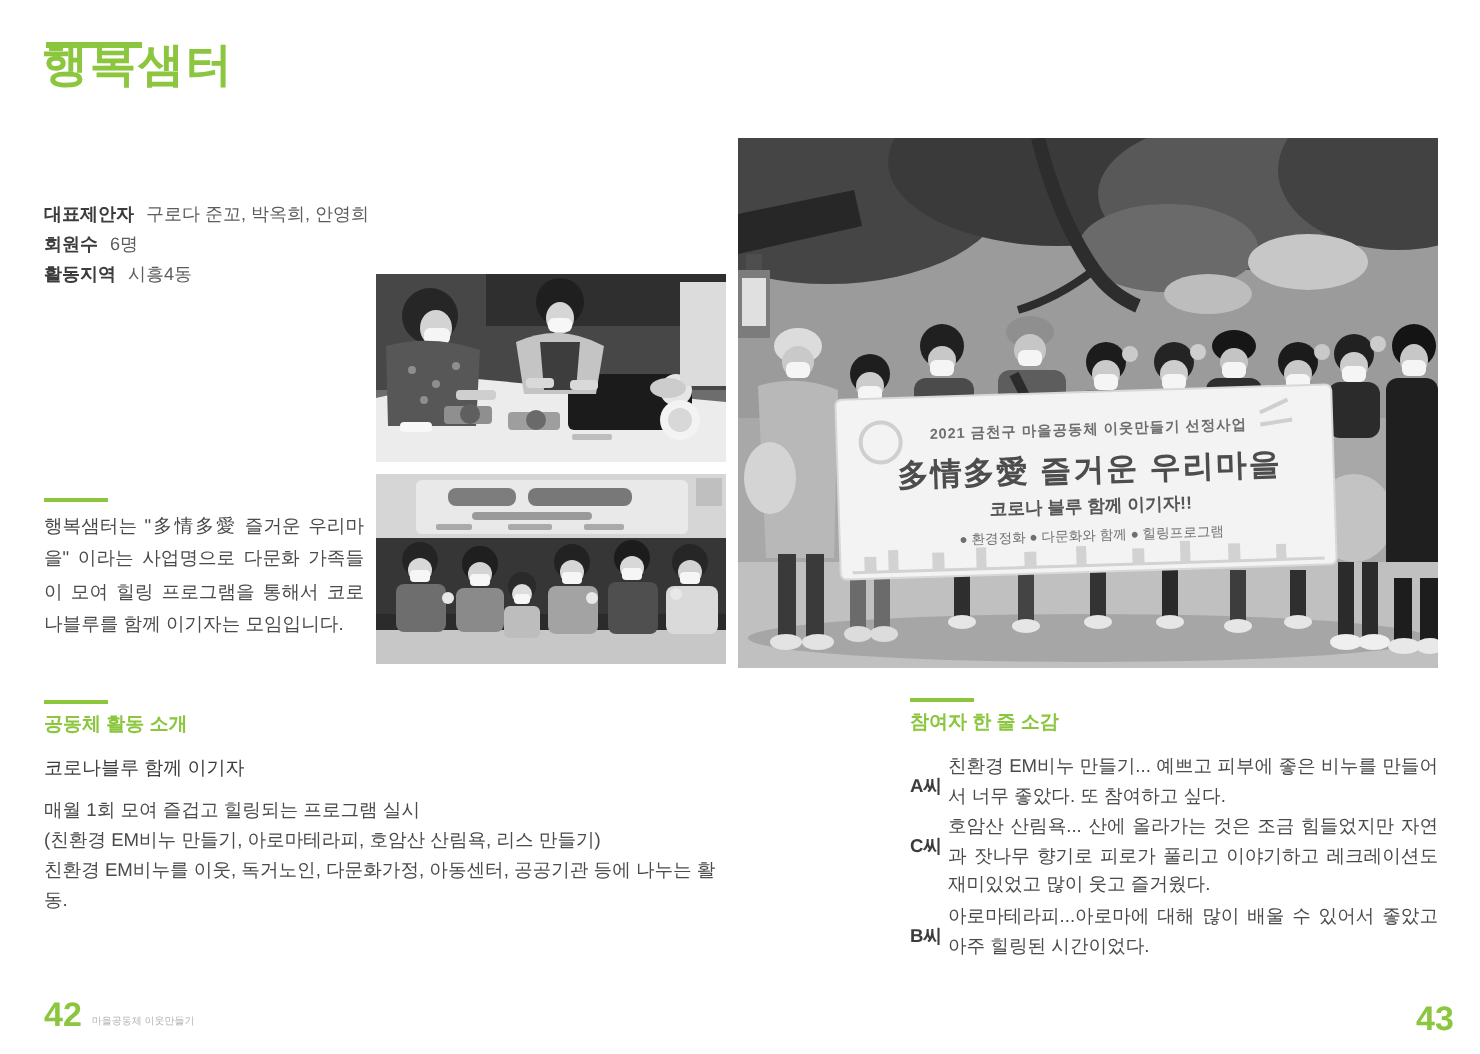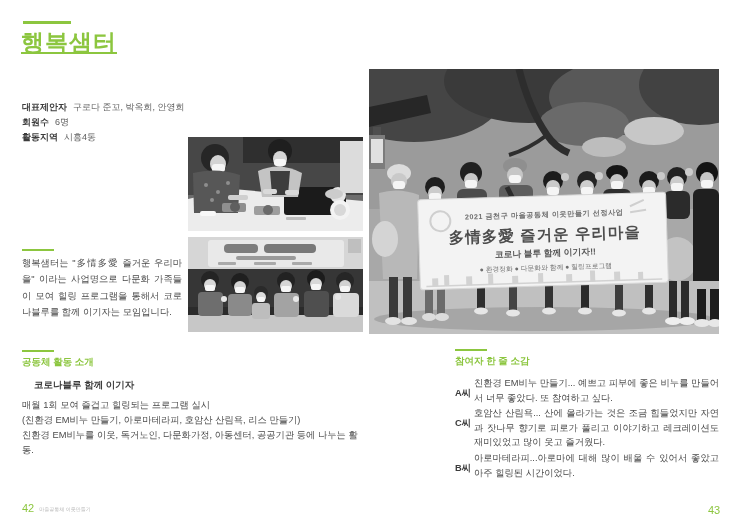--- a/index.html
+++ b/index.html
@@ -5,53 +5,53 @@
   html,body { margin:0; padding:0; background:#e9e9e9; }
   .spread {
     position:relative; width:740px; height:527px; background:#ffffff;
     font-family:"Liberation Sans","DejaVu Sans",sans-serif; overflow:hidden;
     margin:0 auto;
   }
 
   
   .title-rule { position:absolute; left:23px; top:21px; width:48px; height:3px; background:#8CC63F; }
   .page-title {
-    position:absolute; left:21px; top:27px; margin:0;
-    font-size:23px; font-weight:bold; color:#8CC63F; letter-spacing:1px;text-decoration:underline;
+    position:absolute; left:21px; top:17px; margin:0;
+    font-size:23px; font-weight:bold; color:#8CC63F; letter-spacing:1px;
   }
   .meta { position:absolute; left:22px; top:66px;margin-top:34px; }
   .meta-row { display:flex; gap:6px; line-height:15px; font-size:9px; }
   .meta-label { font-weight:bold; color:#3c3c3c; }
   .meta-value { color:#5c5c5c; }
 
   
   .photo { position:absolute; overflow:hidden; background:#888; }
   .photo svg { display:block; width:100%; height:100%; }
   .photo1 { left:188px; top:137px; width:175px; height:94px; }
   .photo2 { left:188px; top:237px; width:175px; height:95px; }
   .photo3 { left:369px; top:69px;  width:350px; height:265px; }
 
   
   .section { position:absolute; }
   .sec-rule { width:32px; height:2px; background:#8CC63F; margin-bottom:4px; }
   .sec-head { font-size:9.5px; font-weight:bold; color:#8CC63F; margin:0 0 8px 0; }
   .body-text { font-size:9.3px; color:#4a4a4a; line-height:16.4px; text-align:justify; margin:0; }
   .intro    { left:22px; top:249px; width:160px; }
   .activity { left:22px; top:350px; width:344px; }
-  .activity .sub { font-size:9.5px; font-weight:bold; color:#3c3c3c; margin:0 0 6px 12px; line-height:15px; }
+  .activity .sub { font-size:9.5px; font-weight:normal; color:#3c3c3c; margin:0 0 6px 0; line-height:15px; }
   .activity .body-text { line-height:15px; text-align:left; }
   .reviews  { left:455px; top:349px; width:264px; }
   .review-item { position:relative; padding-left:19px; font-size:9.3px; color:#4a4a4a;
                  line-height:14.6px; text-align:justify; margin:0 0 1px 0; }
   .review-label { position:absolute; left:0; top:0; font-weight:bold; color:#3c3c3c;margin-top:10px; }
 
   
   .footer-left  { position:absolute; left:22px; top:498px; }
   .footer-right { position:absolute; left:708px; top:500px; }
-  .page-num { font-size:11px; font-weight:normal; color:#8CC63F;text-align:right; }
+  .page-num { font-size:17px; font-weight:bold; color:#8CC63F;text-align:right; }
   .booklet-title { font-size:5px; color:#b3b3b3; margin-left:5px; vertical-align:1px; }
 
   svg text { font-family:"Liberation Sans","DejaVu Sans",sans-serif; }
 </style>
 </head>
 <body>
 
 <div class="spread">
 
   <div class="title-rule"></div>

